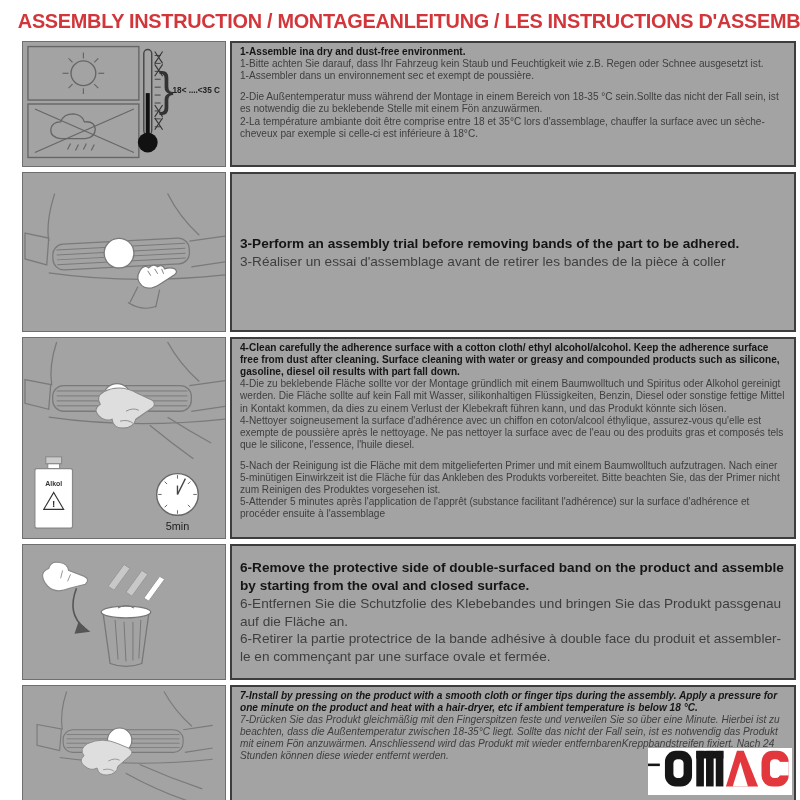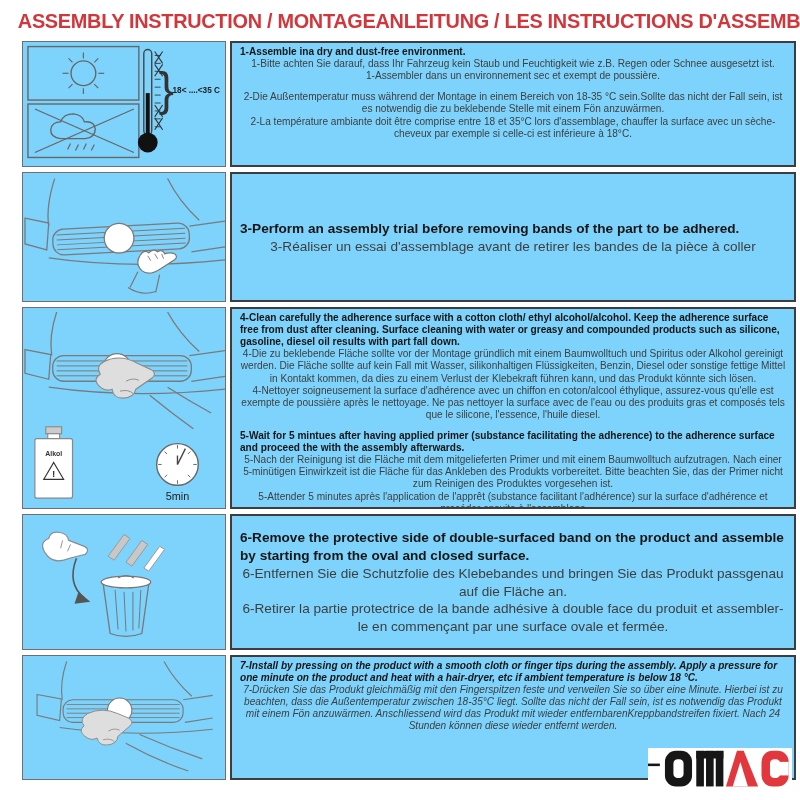--- a/index.html
+++ b/index.html
@@ -18,47 +18,47 @@
     letter-spacing: -0.3px;
     text-align: center;
     margin: 9px 6px 8px 6px;
     white-space: nowrap;
     transform: scaleX(0.97);
   }
 
   .rows { display: flex; flex-direction: column; gap: 5px; padding: 0 4px 0 22px; }
   .row { display: flex; gap: 4px; }
 
-  .cell { background: #7dd3fc; }
+  .cell { background: #a3a3a3; }
   .cell-left {
     flex: 0 0 204px; width: 204px;
     border: 1.5px solid #6f6f6f;
     display: flex; align-items: center; justify-content: center;
     overflow: hidden;
   }
   .cell-right {
     flex: 1;
     border: 2px solid #3d3d3d;
     padding: 3px 8px 2px 8px;
     display: flex; flex-direction: column; justify-content: flex-start;
     overflow: hidden;
   }
   .row-h1 { height: 126px; }
-  .row-h2 { height: 130px; }
+  .row-h2 { height: 160px; }
   .row-h3 { height: 202px; }
   .row-h4 { height: 136px; }
   .row-h5 { height: 125px; font-style: italic; }
 
   .small .cell-right { font-size: 10.1px; line-height: 1.2; }
   .large .cell-right { font-size: 13.6px; line-height: 1.3; justify-content: center; }
   .row-h5 .cell-right { font-size: 10.1px; line-height: 1.19; }
 
   .step + .step { margin-top: 9px; }
   .en { font-weight: bold; color: #151515; }
-  .tr { color: #3e3e3e; text-align: center; }
+  .tr { color: #3e3e3e; }
 
   svg text { font-family: "Liberation Sans", sans-serif; }
 
   .footer-logo {
     position: absolute; top: 748px; right: 8px;
     background: #fff;
   }
   .lg-b { fill: var(--logo-black, #161616); }
   .lg-r { fill: var(--logo-red, #e2373c); }
 </style>
@@ -248,21 +248,20 @@
           </g>
         </svg>
       </div>
       <div class="cell cell-right">
         <div class="step">
           <p class="en">4-Clean carefully the adherence surface with a cotton cloth/ ethyl alcohol/alcohol. Keep the adherence surface free from dust after cleaning. Surface cleaning with water or greasy and compounded products such as silicone, gasoline, diesel oil results with part fall down.</p>
           <p class="tr">4-Die zu beklebende Fläche sollte vor der Montage gründlich mit einem Baumwolltuch und Spiritus oder Alkohol gereinigt werden. Die Fläche sollte auf kein Fall mit Wasser, silikonhaltigen Flüssigkeiten, Benzin, Diesel oder sonstige fettige Mittel in Kontakt kommen, da dies zu einem Verlust der Klebekraft führen kann, und das Produkt könnte sich lösen.</p>
           <p class="tr">4-Nettoyer soigneusement la surface d'adhérence avec un chiffon en coton/alcool éthylique, assurez-vous qu'elle est exempte de poussière après le nettoyage. Ne pas nettoyer la surface avec de l'eau ou des produits gras et composés tels que le silicone, l'essence, l'huile diesel.</p>
         </div>
         <div class="step">
-          <p class="en">5-Wait for 5 mintues after having applied primer (substance facilitating the adherence) to the adherence surface and proceed the with the assembly afterwards.</p>
           <p class="tr">5-Nach der Reinigung ist die Fläche mit dem mitgelieferten Primer und mit einem Baumwolltuch aufzutragen. Nach einer 5-minütigen Einwirkzeit ist die Fläche für das Ankleben des Produkts vorbereitet. Bitte beachten Sie, das der Primer nicht zum Reinigen des Produktes vorgesehen ist.</p>
           <p class="tr">5-Attender 5 minutes après l'application de l'apprêt (substance facilitant l'adhérence) sur la surface d'adhérence et procéder ensuite à l'assemblage</p>
         </div>
       </div>
     </div>
 
     <div class="row row-h4 large">
       <div class="cell cell-left">
         <svg width="204" height="120" viewBox="0 0 204 120">
           <g fill="#fff" stroke="#8a8a8a" stroke-width="1.2">

